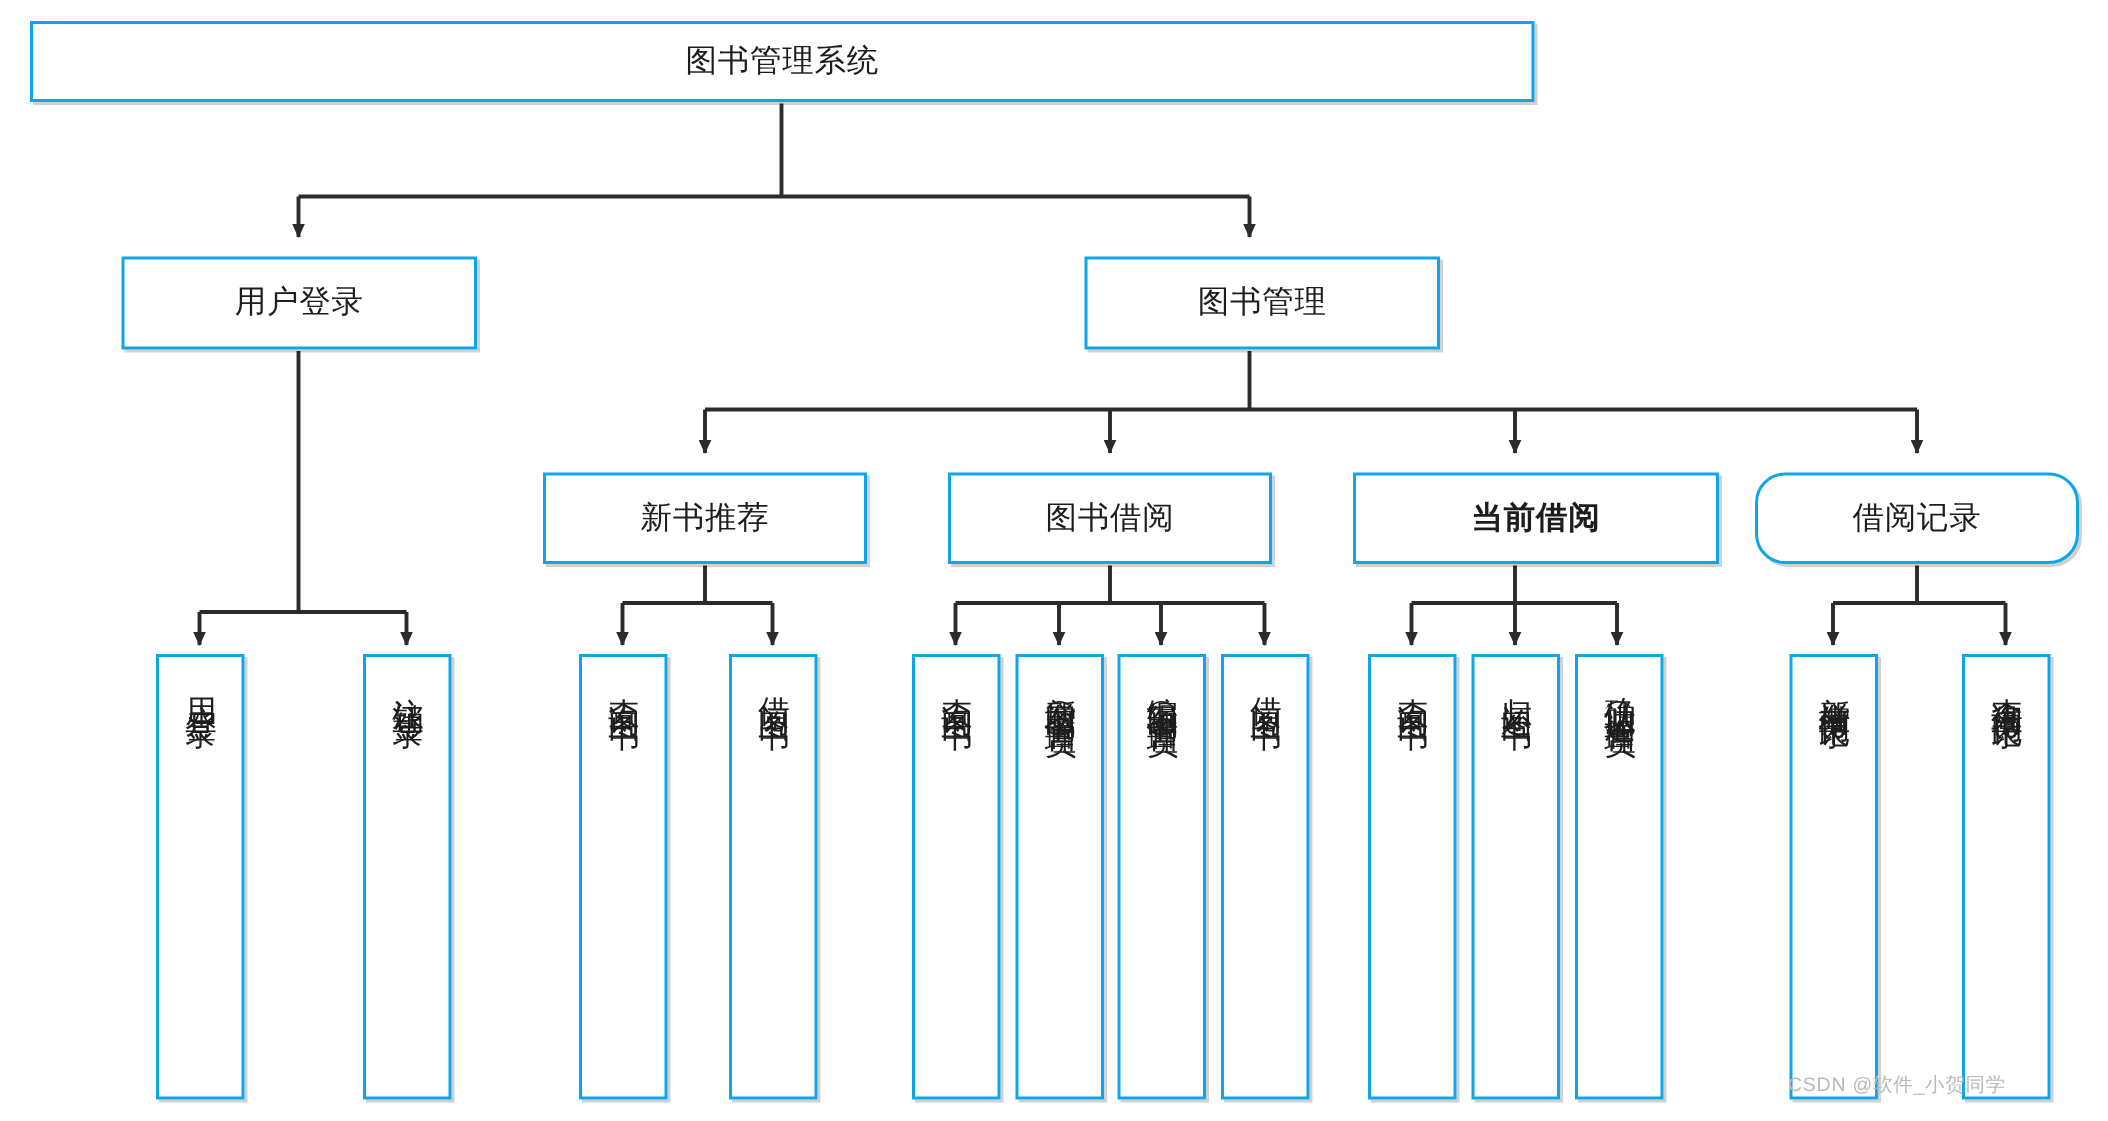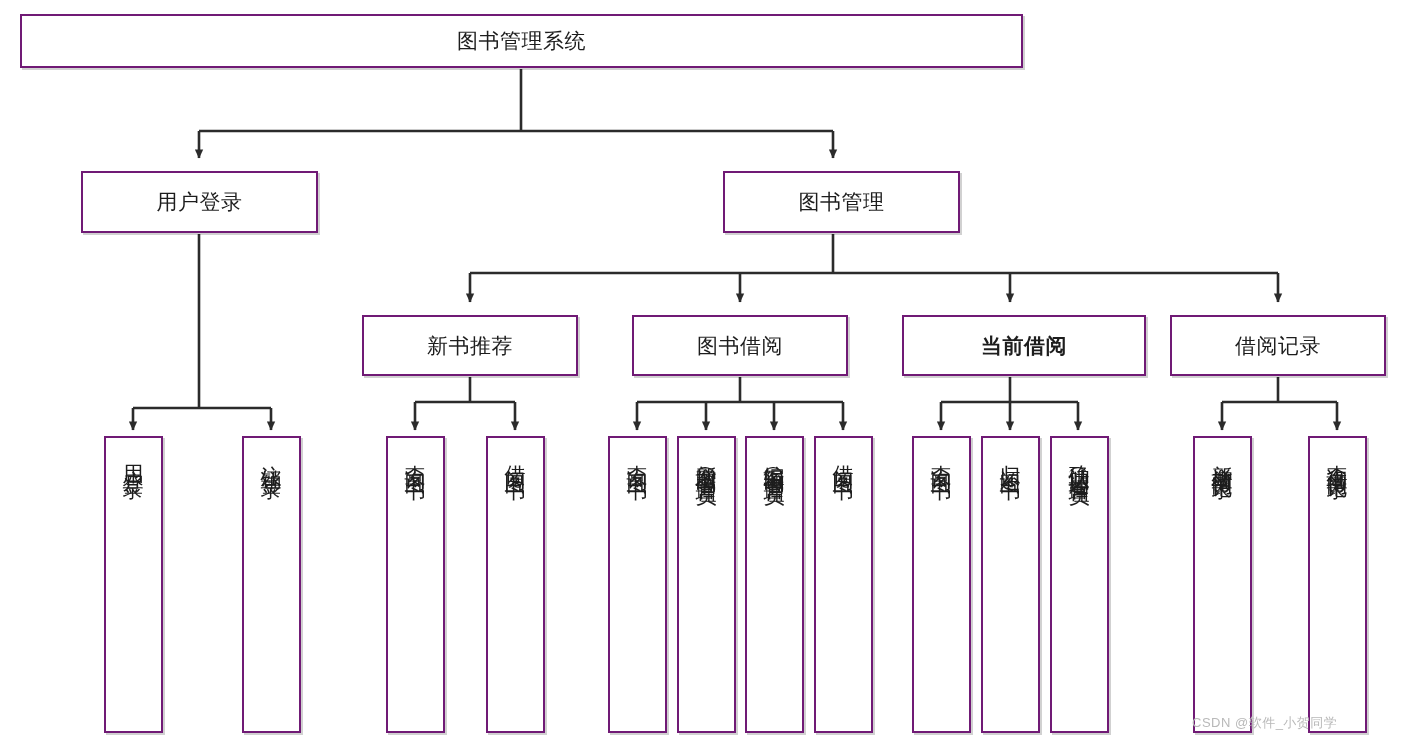--- a/index.html
+++ b/index.html
@@ -22,21 +22,21 @@
     left: 0;
     top: 0;
     width: 1405px;
     height: 747px;
     pointer-events: none;
   }
   .node {
     position: absolute;
     box-sizing: border-box;
     background: #ffffff;
-    border: 2px solid #701a75;
+    border: 2px solid #0ea5e9;
     box-shadow: 2px 2px 0 rgba(0,0,0,0.18);
     display: flex;
     align-items: center;
     justify-content: center;
     color: #1d1d1d;
   }
   .node .label {
     text-align: center;
     line-height: 1.12;
     color: #1d1d1d;
@@ -139,21 +139,21 @@
 
   <div class="node horiz" style="left:362px; top:315px; width:216px; height:61px;">
     <span class="label">新书推荐</span>
   </div>
   <div class="node horiz" style="left:632px; top:315px; width:216px; height:61px;">
     <span class="label">图书借阅</span>
   </div>
   <div class="node horiz" style="left:902px; top:315px; width:244px; height:61px;font-weight:bold;">
     <span class="label">当前借阅</span>
   </div>
-  <div class="node horiz" style="left:1170px; top:315px; width:216px; height:61px;">
+  <div class="node horiz" style="left:1170px; top:315px; width:216px; height:61px;border-radius:20px;">
     <span class="label">借阅记录</span>
   </div>
 
   <div class="node vert" style="left:104px; top:436px; width:59px; height:297px;">
     <span class="label">用户登录</span>
   </div>
   <div class="node vert" style="left:242px; top:436px; width:59px; height:297px;">
     <span class="label">注销登录</span>
   </div>
 

